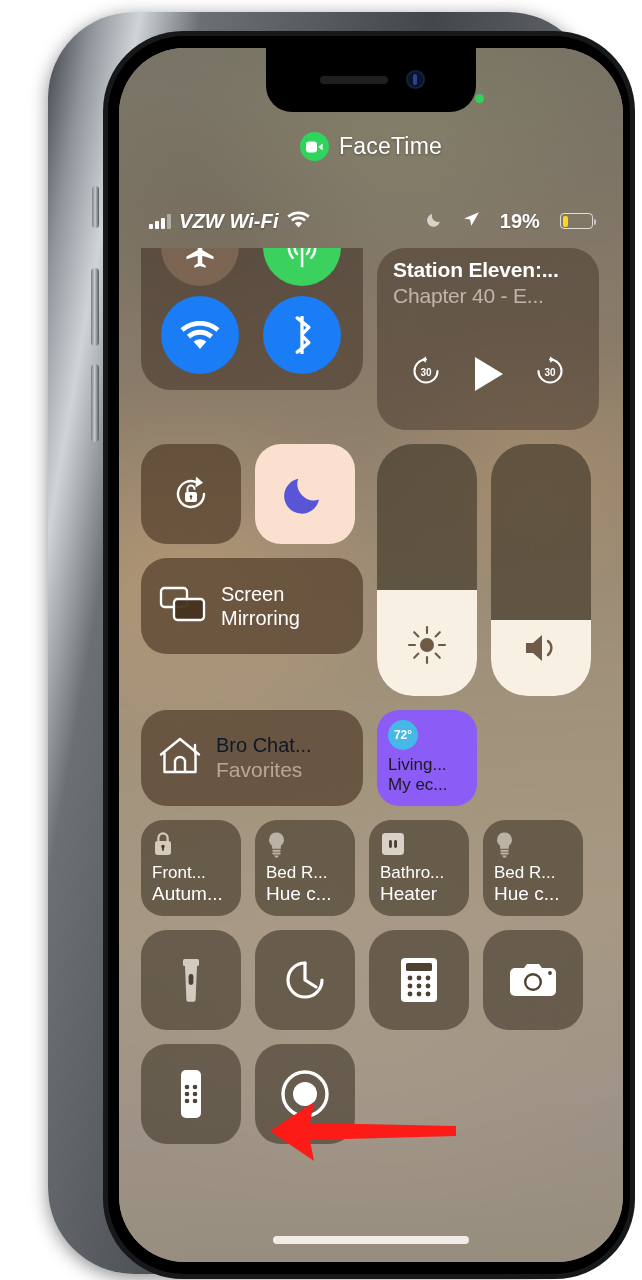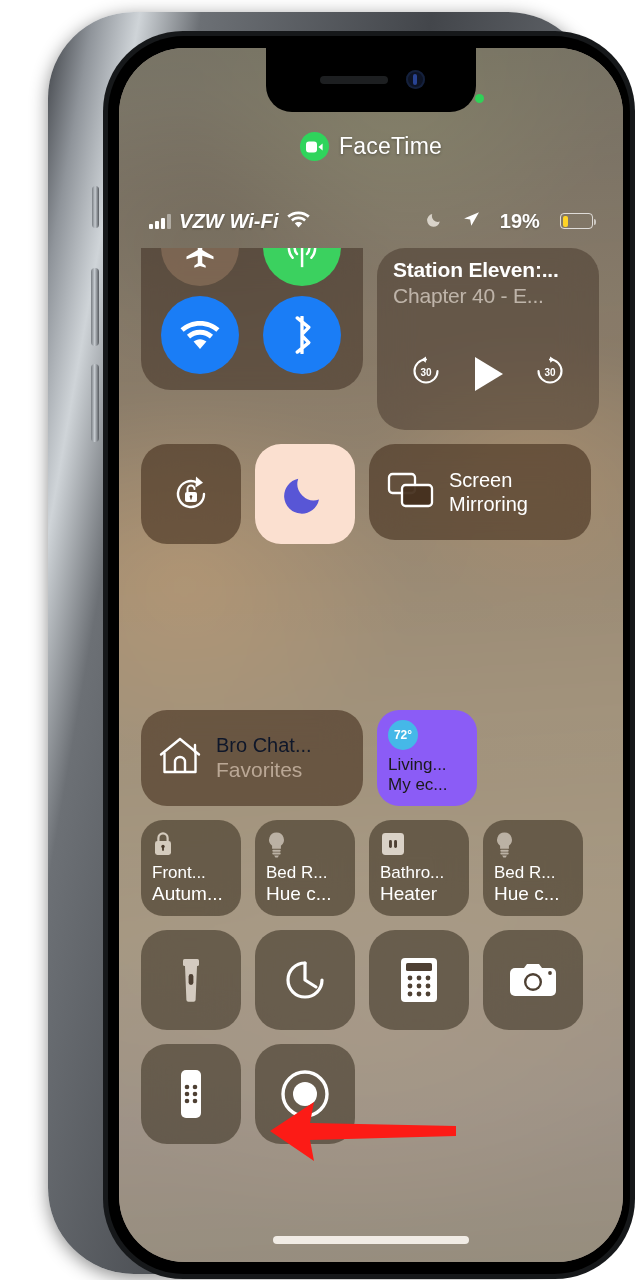--- a/index.html
+++ b/index.html
@@ -397,21 +397,21 @@
                   <path d="M17 5.5A11.5 11.5 0 1 1 5.5 17" stroke="#fff" stroke-width="2.1" fill="none" stroke-linecap="round"></path>
                   <path d="M12.5 2.4 17 5.6l-4.3 3.2z" fill="#fff" transform="translate(4.5,0)"></path>
                   <text x="17" y="21.5" font-family="Liberation Sans, sans-serif" font-size="10" font-weight="700" fill="#fff" text-anchor="middle">30</text>
                 </svg>
               </span>
             </div>
           </div>
         </div>
 
         <div class="cc-row">
-          <div style="display:flex;gap:14px;">
+          <div style="display:flex;flex-direction:column;gap:14px;">
             <div style="display:flex;gap:14px;">
               <div class="sq sq-dark">
                 <svg width="48" height="48" viewBox="0 0 48 48">
                   <path d="M37 24a13 13 0 1 1-7-11.5" stroke="#fff" stroke-width="2.4" fill="none" stroke-linecap="round"></path>
                   <path d="M29 6.6 36 12.8 28.5 17.4z" fill="#fff"></path>
                   <rect x="18" y="22" width="12" height="10" rx="2" fill="#fff"></rect>
                   <path d="M20.5 22v-3a3.5 3.5 0 0 1 7 0" stroke="#fff" stroke-width="2" fill="none" stroke-linecap="round"></path>
                   <circle cx="24" cy="26.5" r="1.3" fill="#5b4430"></circle>
                   <rect x="23.3" y="26.5" width="1.4" height="3" fill="#5b4430"></rect>
                 </svg>

